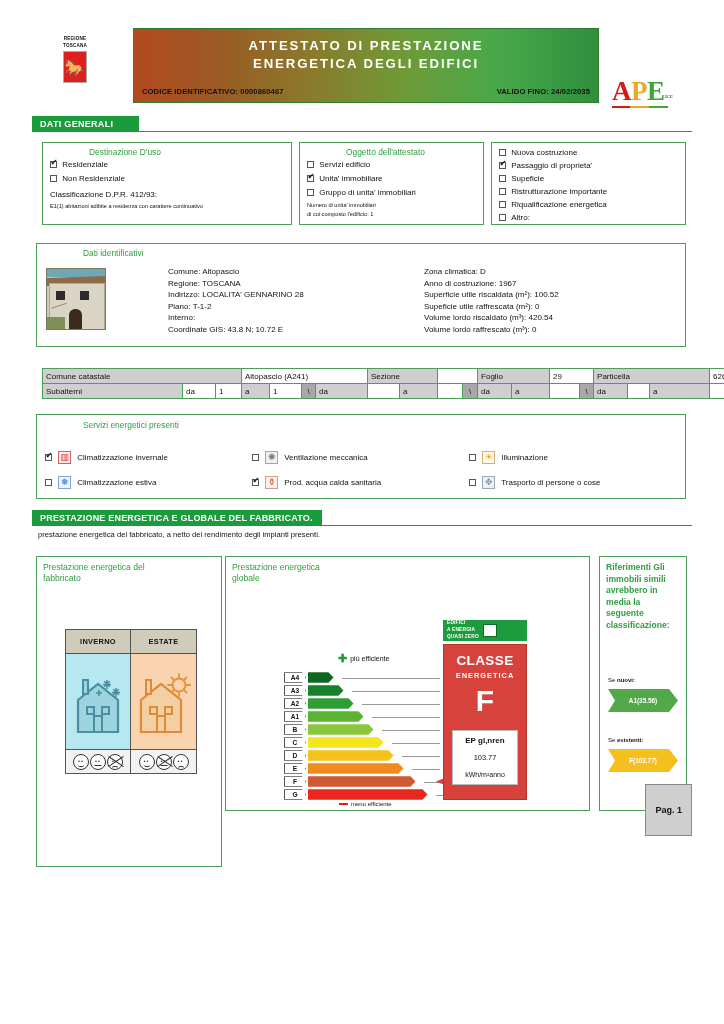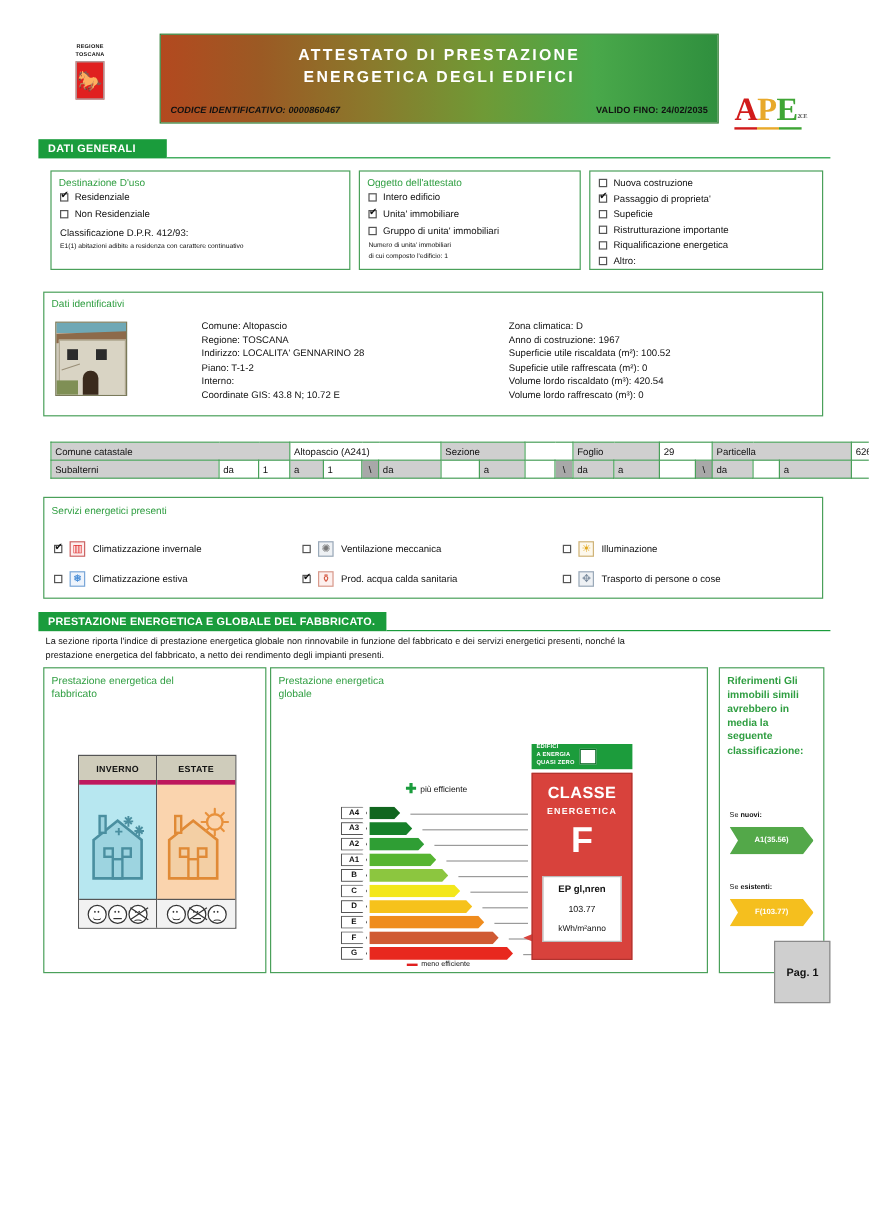--- a/index.html
+++ b/index.html
@@ -39,21 +39,21 @@
     text-align:center; color:#fff; font-weight:bold; font-size:13.2px;
     letter-spacing:1.9px;
   }
   .titlebar .t2 {
     position:absolute; left:0; right:0; top:27px;
     text-align:center; color:#fff; font-weight:bold; font-size:13.2px;
     letter-spacing:1.9px;
   }
   .titlebar .codice {
     position:absolute; left:8px; bottom:6px;
-    color:#111; font-weight:bold; font-size:7.6px; letter-spacing:.1px;font-style:italic;
+    color:#111; font-weight:bold; font-size:7.6px; letter-spacing:.1px;
   }
   .titlebar .valido {
     position:absolute; right:8px; bottom:6px;
     color:#111; font-weight:bold; font-size:7.6px; letter-spacing:.1px;
   }
 
   .ape-logo { position:absolute; left:612px; top:50px; width:74px; height:36px; }
   .ape-logo .ape-letters {
     font-family:"Liberation Serif", serif; font-weight:bold; font-size:27px;
     line-height:27px; letter-spacing:-0.5px;
@@ -67,21 +67,21 @@
 
   
   .banner {
     position:absolute; background:#1a9c3c; color:#fff;
     font-weight:bold; display:flex; align-items:center; padding-left:8px;
   }
   .banner-line { position:absolute; border-bottom:1.6px solid #1a9c3c; }
 
   
   .gbox { position:absolute; border:1.2px solid #4aa05a; background:#fff; }
-  .gbox .gtitle { color:#2f9e41; font-size:8.4px; position:absolute; }
+  .gbox .gtitle { color:#2f9e41; font-size:8.4px; position:absolute;margin-left:40px; }
 
   .lbl { font-size:8px; color:#111; }
   .lbl-sm { font-size:5.6px; color:#111; }
 
   
   .cb {
     display:inline-block; width:7.2px; height:7.2px;
     border:0.9px solid #555; background:#fff; position:relative;
     vertical-align:middle;
   }
@@ -132,21 +132,21 @@
 
   
   .panel { position:absolute; border:1.2px solid #4aa05a; background:#fff; }
   .panel .ptitle { position:absolute; left:6px; top:5px; color:#2f9e41;
     font-size:8.6px; line-height:11px; font-weight:normal; }
 
   
   .wstable { position:absolute; border:1px solid #555; display:flex; }
   .wscol { width:65px; border-right:1px solid #555; }
   .wscol:last-child { border-right:none; }
-  .wshead { height:24px; background:#cfccbb; border-bottom:4px solid #be185d;
+  .wshead { height:24px; background:#cfccbb; border-bottom:1px solid #be185d;
     display:flex; align-items:center; justify-content:center;
     font-size:7.4px; font-weight:bold; color:#111; letter-spacing:.3px; }
   .wsbody { height:96px; border-bottom:1px solid #555; position:relative; }
   .wsbody.winter { background:#b7e7f0; }
   .wsbody.summer { background:#fad4ae; }
   .wsfoot { height:23px; background:#f2f2f2; display:flex;
     align-items:center; justify-content:center; gap:1px; }
   .face { width:16px; height:16px; border-radius:50%; border:1.1px solid #333;
     position:relative; background:#fff; display:inline-block; }
   .face .eyes { position:absolute; left:50%; top:4.5px; transform:translateX(-50%);
@@ -255,21 +255,21 @@
       <span class="txt">Non Residenziale</span>
     </div>
     <div class="lbl" style="position:absolute; left:7px; top:47px;">Classificazione D.P.R. 412/93:</div>
     <div class="lbl-sm" style="position:absolute; left:7px; top:60px;">E1(1) abitazioni adibite a residenza con carattere continuativo</div>
   </div>
 
   <div class="gbox" style="left:299px; top:142px; width:185px; height:83px;">
     <div class="gtitle" style="left:6px; top:4px;">Oggetto dell'attestato</div>
     <div class="chk-row" style="left:7px; top:17px;">
       <span class="cb"></span>
-      <span class="txt">Intero edificio</span>
+      <span class="txt">Servizi edificio</span>
     </div>
     <div class="chk-row" style="left:7px; top:31px;">
       <span class="cb checked"></span>
       <span class="txt">Unita' immobiliare</span>
     </div>
     <div class="chk-row" style="left:7px; top:45px;">
       <span class="cb"></span>
       <span class="txt">Gruppo di unita' immobiliari</span>
     </div>
     <div class="lbl-sm" style="position:absolute; left:7px; top:59px;">Numero di unita' immobiliari</div>
@@ -429,25 +429,24 @@
       <span class="cb"></span>
       <span class="svc-icon" style="color:#7e8ea0;border-color:#9aa9b8;background:#eef1f4;">✥</span>
       <span class="txt">Trasporto di persone o cose</span>
     </div>
   </div>
 
   <div class="banner" style="left:32px; top:510px; width:290px; height:16px; font-size:9px; letter-spacing:.2px;">PRESTAZIONE ENERGETICA E GLOBALE DEL FABBRICATO.</div>
   <div class="banner-line" style="left:322px; top:525px; width:370px;"></div>
 
   <div style="position:absolute; left:38px; top:530px; width:655px;">
-    <div style="font-size:7.6px; color:#111; line-height:10.5px;">La sezione riporta l'indice di prestazione energetica globale non rinnovabile in funzione del fabbricato e dei servizi energetici presenti, nonché la</div>
     <div style="font-size:7.6px; color:#111; line-height:10.5px;">prestazione energetica del fabbricato, a netto dei rendimento degli impianti presenti.</div>
   </div>
 
-  <div class="panel" style="left:36px; top:556px; width:186px; height:255px;">
+  <div class="panel" style="left:36px; top:556px; width:186px; height:311px;">
     <div class="ptitle">
       <span>Prestazione energetica del</span><br>
       <span>fabbricato</span>
     </div>
 
     <div class="wstable" style="left:28px; top:72px;">
 
       <div class="wscol">
         <div class="wshead">INVERNO</div>
         <div class="wsbody winter">

